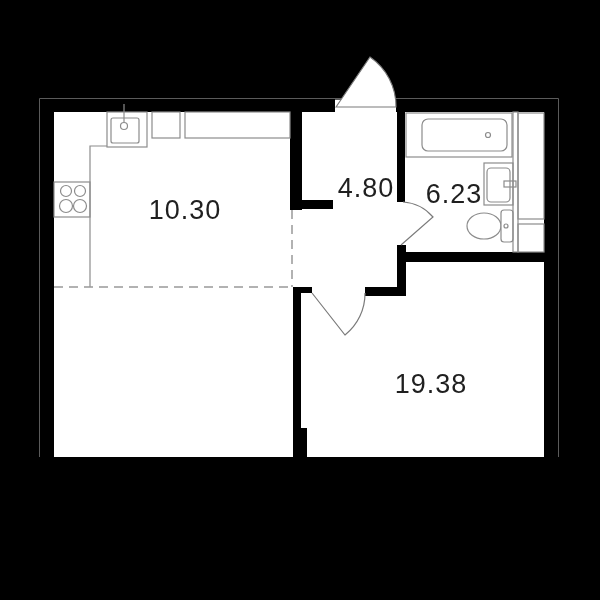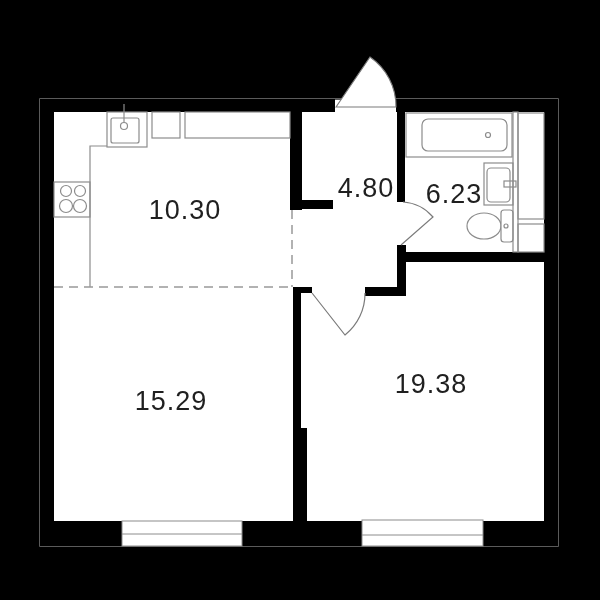--- a/index.html
+++ b/index.html
@@ -1,18 +1,18 @@
 <!DOCTYPE html>
 <html><head>
 <meta charset="utf-8">
 <style>
   html,body{margin:0;padding:0;background:#000;}
   .stage{
     position:relative;
-    width:600px;height:600px;
+    width:600px;height:457px;
     background:#000;
     overflow:hidden;
     font-family:"Liberation Sans", sans-serif;
   }
   .stage svg{position:absolute;left:0;top:0;}
   .room-label{
     position:absolute;
     transform:translate(-50%,-50%);
     font-size:27px;
     letter-spacing:1px;
@@ -94,15 +94,14 @@
 
     <g stroke="#999999" stroke-width="1.5" stroke-dasharray="9 6">
       <line x1="54" y1="287" x2="292" y2="287"></line>
       <line x1="292" y1="210" x2="292" y2="287"></line>
     </g>
   </svg>
 
   <div class="room-label" style="left:185px; top:210px">10.30</div>
   <div class="room-label" style="left:366px; top:188px">4.80</div>
   <div class="room-label" style="left:454px; top:194px">6.23</div>
-  <div class="room-label" style="left:171px; top:401px">15.29</div>
   <div class="room-label" style="left:431px; top:384px">19.38</div>
 </div>
 
 </body></html>

